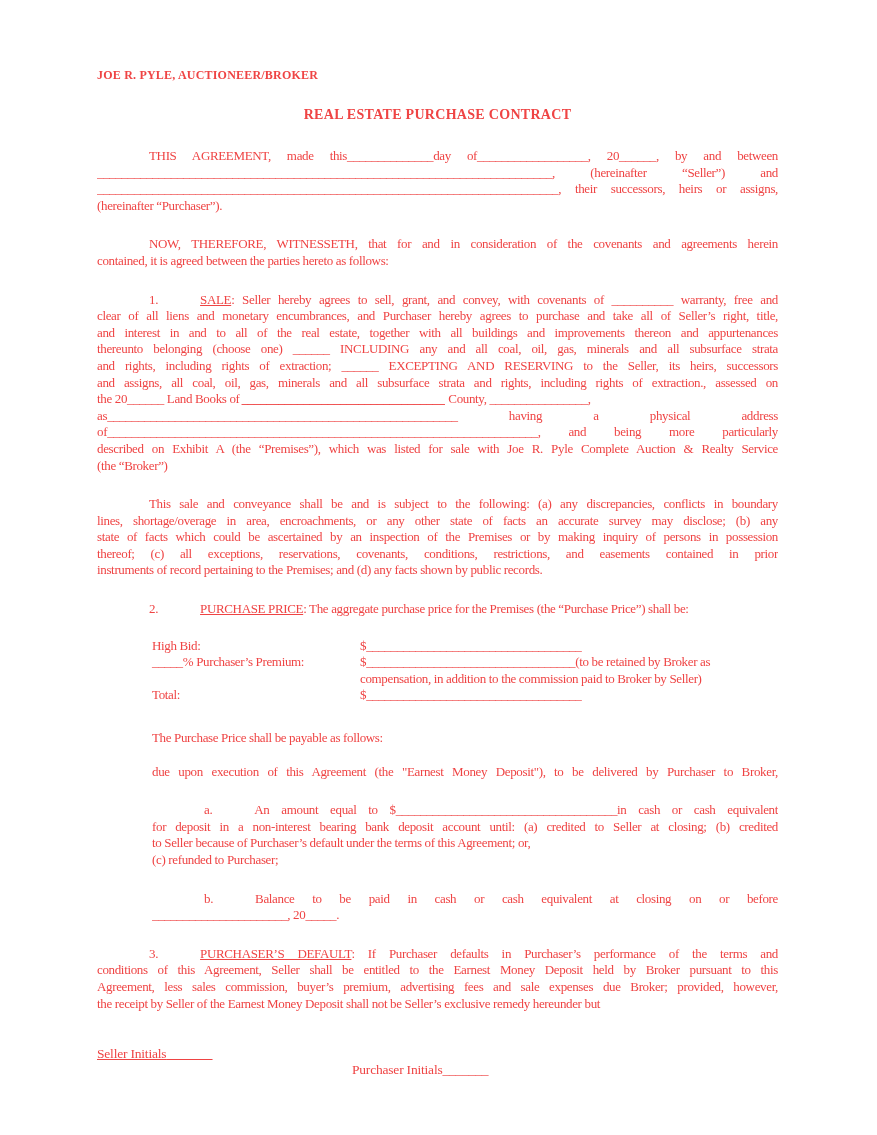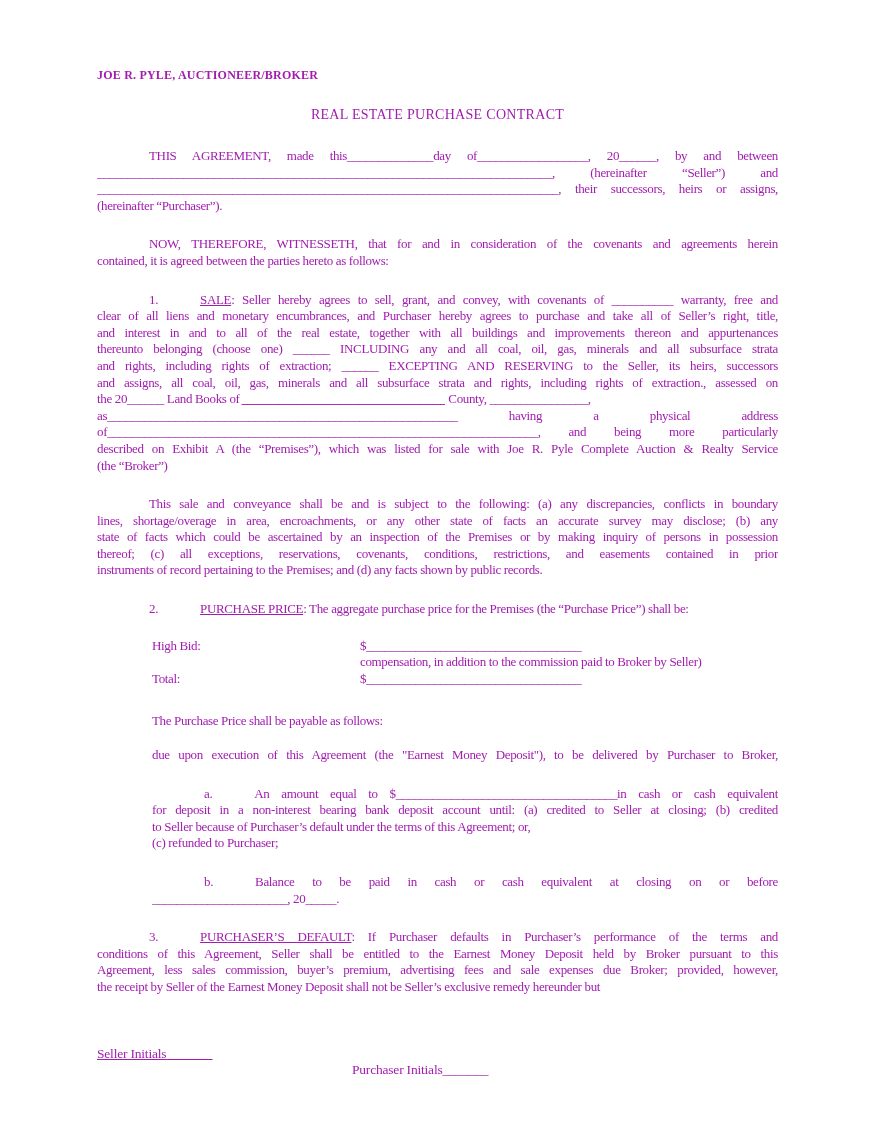--- a/index.html
+++ b/index.html
@@ -1,20 +1,20 @@
 <!DOCTYPE html>
 <html><head>
 <meta charset="utf-8">
 <style>
   html,body{margin:0;padding:0;background:#ffffff;}
   .page{position:relative;width:877px;height:1135px;background:#ffffff;overflow:hidden;
-        font-family:"Liberation Serif","DejaVu Serif",serif;color:#a21caf;}
+        font-family:"Liberation Serif","DejaVu Serif",serif;color:#ef4444;}
   .content{position:absolute;left:97px;top:0;width:681px;}
   .letterhead{margin-top:68px;font-weight:bold;font-size:12px;letter-spacing:0.2px;}
-  .title{text-align:center;font-weight:normal;font-size:14px;letter-spacing:0.3px;margin-top:24px;}
+  .title{text-align:center;font-weight:bold;font-size:14px;letter-spacing:0.3px;margin-top:24px;}
   .doc-body{margin-top:25px;font-size:13px;line-height:16.6px;letter-spacing:-0.35px;}
   .para{margin-top:17px;}
   .line{text-align:justify;text-align-last:justify;white-space:nowrap;overflow:hidden;}
   .line.left{text-align-last:left;}
   .fl-indent{text-indent:52px;margin-top:22px;}
   .sub{margin-left:55px;}
   .tab{display:inline-block;width:42px;}
   .u{text-decoration:underline;}
   .b{font-weight:bold;font-style:italic;}
   .ptable{margin-left:55px;margin-top:20px;}
@@ -68,20 +68,24 @@
         </div>
         <div class="para body" data-name="section-2-purchase-price">
           <div class="line left fl-indent" data-name="document-line">2.<span class="tab" data-name="tab-spacer"></span><span class="u " data-name="underlined-heading">PURCHASE PRICE</span>: The aggregate purchase price for the Premises (the “Purchase Price”) shall be:</div>
         </div>
         <div class="ptable" data-name="purchase-price-table">
           <div class="prow" data-name="price-table-row">
             <div class="plabel" data-name="price-row-label">High Bid:</div>
             <div class="pvalue" data-name="price-row-value">$___________________________________</div>
           </div>
           <div class="prow" data-name="price-table-row">
+            <div class="plabel" data-name="price-row-label">_____% Purchaser’s Premium:</div>
+            <div class="pvalue" data-name="price-row-value">$__________________________________(to be retained by Broker as</div>
+          </div>
+          <div class="prow" data-name="price-table-row">
             <div class="plabel" data-name="price-row-label"></div>
             <div class="pvalue" data-name="price-row-value">compensation, in addition to the commission paid to Broker by Seller)</div>
           </div>
           <div class="prow" data-name="price-table-row">
             <div class="plabel" data-name="price-row-label">Total:</div>
             <div class="pvalue" data-name="price-row-value">$___________________________________</div>
           </div>
         </div>
         <div class="para sub" data-name="payable-intro">
           <div class="line left" data-name="document-line">The Purchase Price shall be payable as follows:</div>

